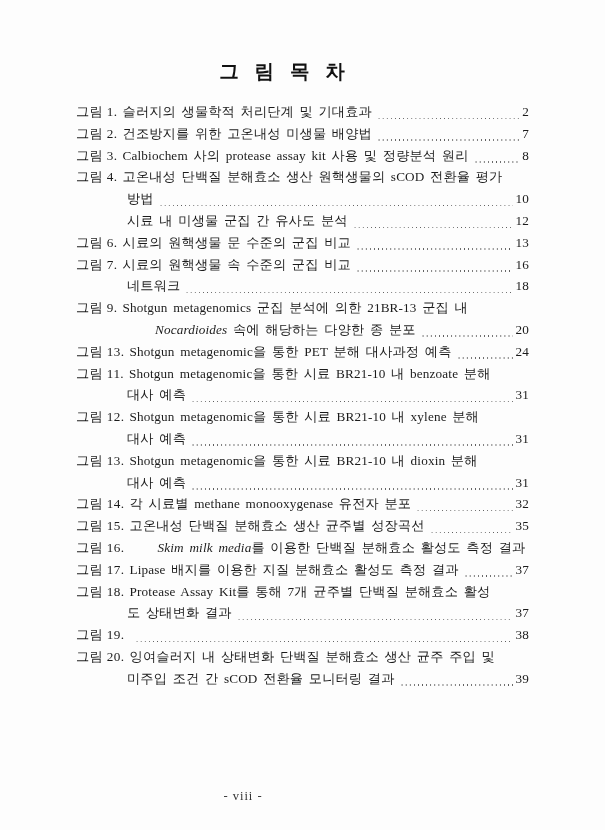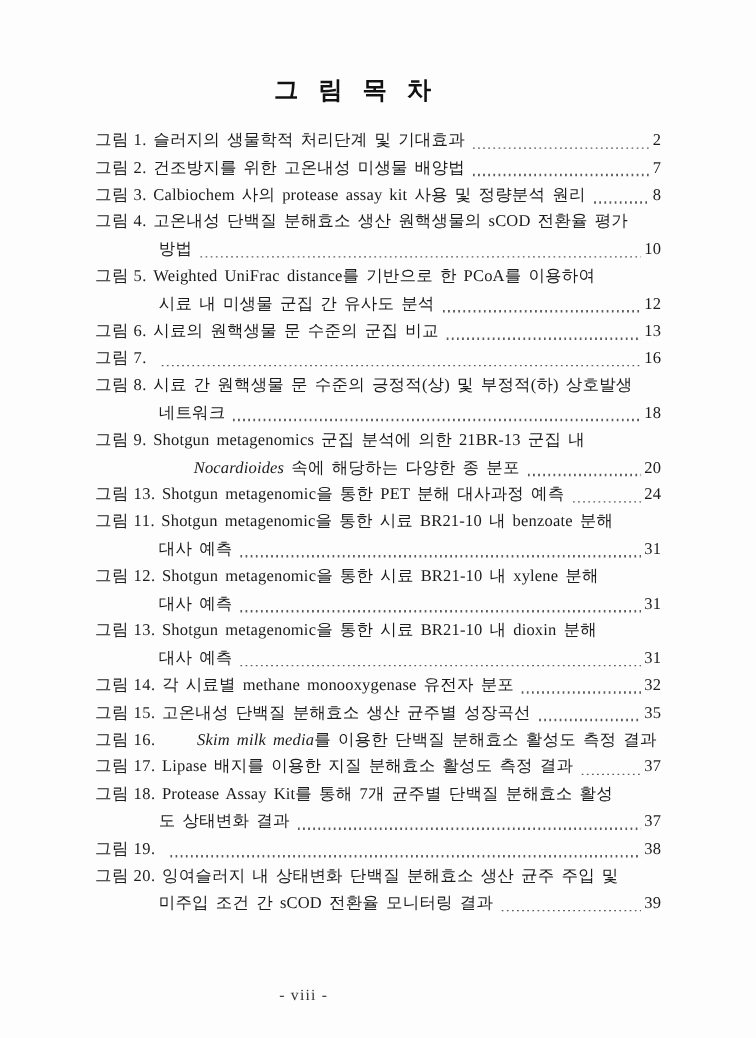--- a/index.html
+++ b/index.html
@@ -162,50 +162,43 @@
           <span class="fig-label">그림 4.</span>
           <span class="fig-text">고온내성 단백질 분해효소 생산 원핵생물의 sCOD 전환율 평가</span>
         </div>
         <div class="toc-line cont">
           <span class="fig-text">방법</span>
           <span class="leader"></span>
           <span class="page-no">10</span>
         </div>
       </div>
       <div class="toc-entry">
-        <div class="toc-line nolead">
-          <span class="fig-label">그림 5.</span>
-          <span class="fig-text">Weighted UniFrac distance를 기반으로 한 PCoA를 이용하여</span>
-        </div>
         <div class="toc-line cont">
           <span class="fig-text">시료 내 미생물 군집 간 유사도 분석</span>
           <span class="leader"></span>
           <span class="page-no">12</span>
         </div>
       </div>
       <div class="toc-entry">
         <div class="toc-line">
           <span class="fig-label">그림 6.</span>
           <span class="fig-text">시료의 원핵생물 문 수준의 군집 비교</span>
           <span class="leader"></span>
           <span class="page-no">13</span>
         </div>
       </div>
       <div class="toc-entry">
         <div class="toc-line">
           <span class="fig-label">그림 7.</span>
+          <span class="fig-text">시료의 원핵생물 속 수준의 군집 비교</span>
           <span class="leader"></span>
           <span class="page-no">16</span>
         </div>
       </div>
       <div class="toc-entry">
-        <div class="toc-line nolead">
-          <span class="fig-label">그림 8.</span>
-          <span class="fig-text">시료 간 원핵생물 문 수준의 긍정적(상) 및 부정적(하) 상호발생</span>
-        </div>
         <div class="toc-line cont">
           <span class="fig-text">네트워크</span>
           <span class="leader"></span>
           <span class="page-no">18</span>
         </div>
       </div>
       <div class="toc-entry">
         <div class="toc-line nolead">
           <span class="fig-label">그림 9.</span>
           <span class="fig-text">Shotgun metagenomics 군집 분석에 의한 21BR-13 군집 내</span>

